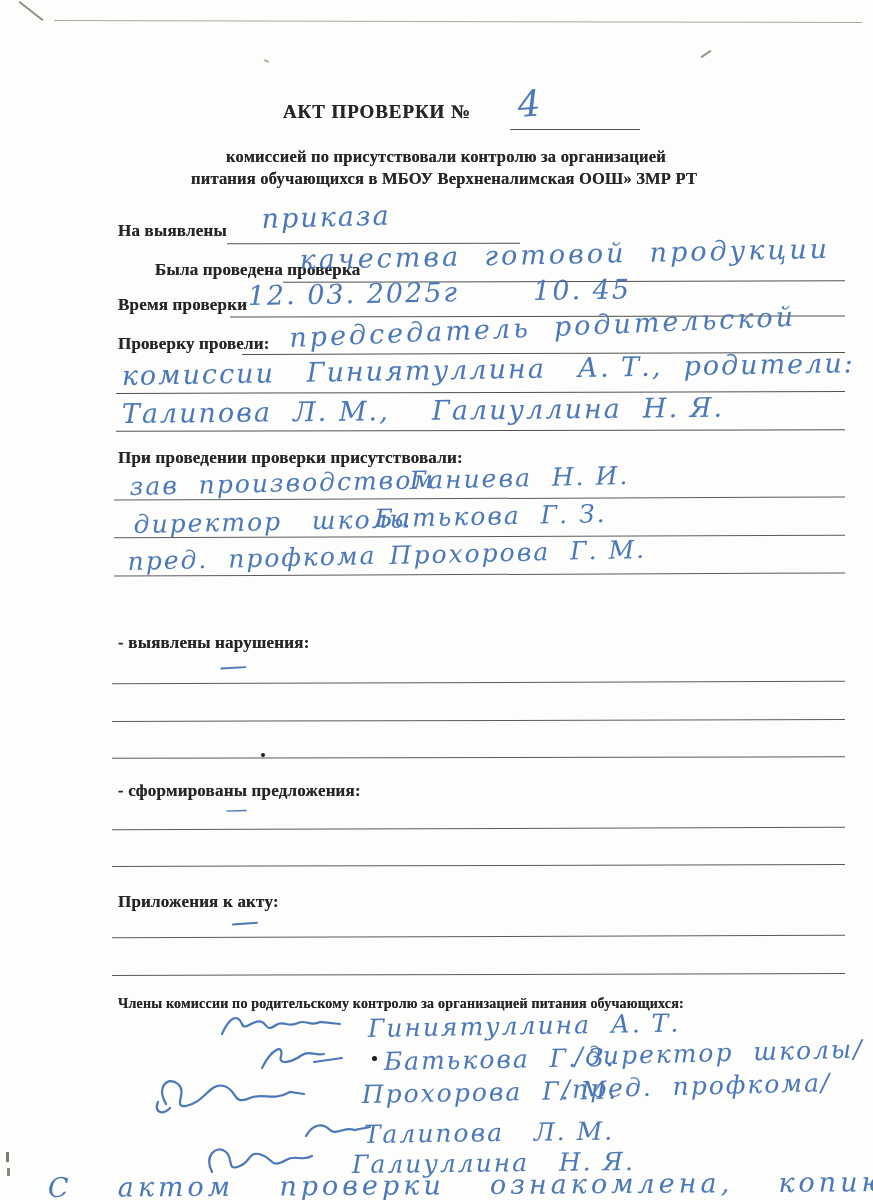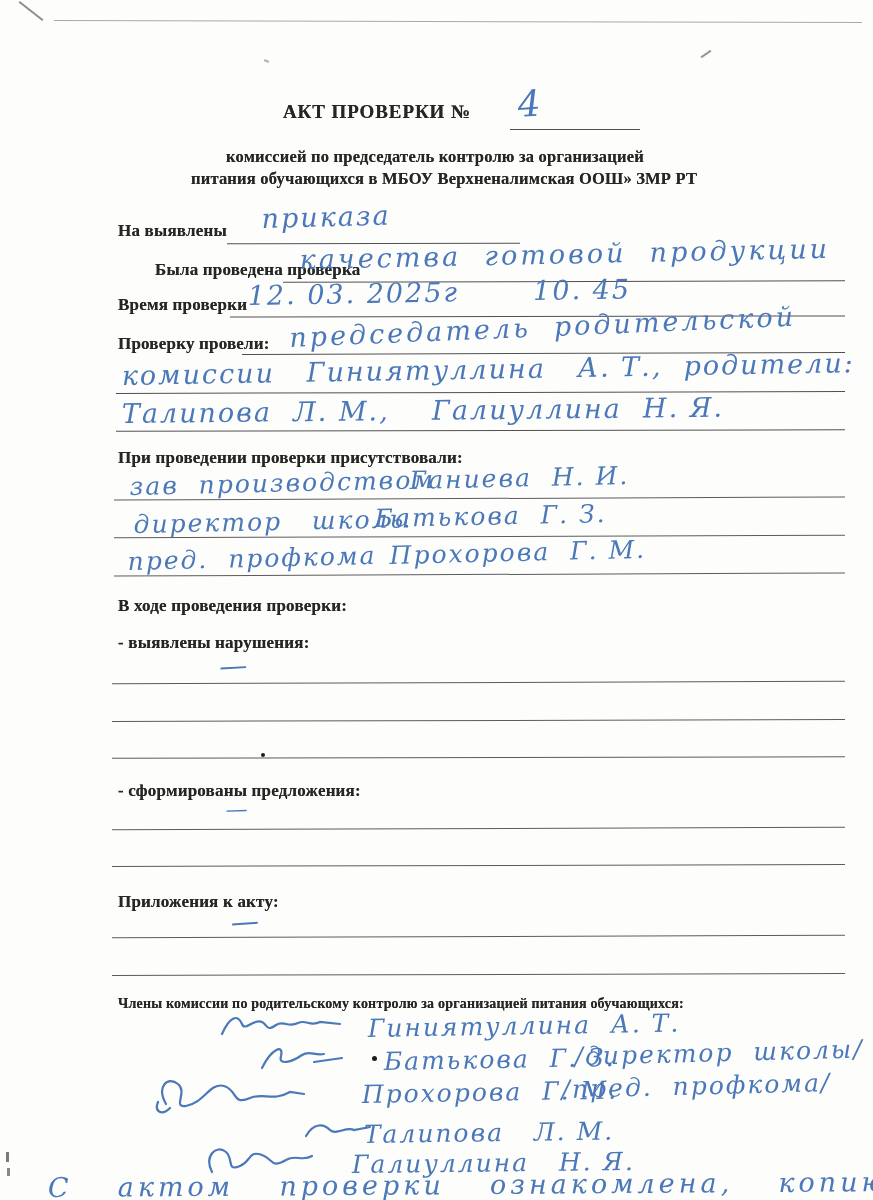--- a/index.html
+++ b/index.html
@@ -40,21 +40,21 @@
   <div class="artifact" style="left:16px;top:10px;width:30px;border-top:2.5px solid #908e8a;transform:rotate(38deg);"></div>
   <div class="artifact" style="left:264px;top:60px;width:5px;border-top:2px solid #b3b1ac;transform:rotate(24deg);"></div>
   <div class="artifact" style="left:700px;top:53px;width:12px;border-top:2px solid #9a9894;transform:rotate(-35deg);"></div>
   <div class="artifact" style="left:6px;top:1152px;width:3px;height:10px;background:#7d7b78;"></div>
   <div class="artifact" style="left:7px;top:1168px;width:3px;height:8px;background:#8a8884;"></div>
 
   <span class="print title-label" style="left:283px;top:101px;">АКТ ПРОВЕРКИ №</span>
   <span class="hw hw-num" style="left:519px;top:84px;transform:rotate(-4deg);">4</span>
   <div class="rule" style="left:510px;top:129px;width:130px;"></div>
 
-  <span class="print subtitle" style="left:226px;top:147px;">комиссией по председатель контролю за организацией</span>
+  <span class="print subtitle" style="left:226px;top:147px;">комиссией по присутствовали контролю за организацией</span>
   <span class="print subtitle" style="left:191px;top:169px;">питания обучающихся в МБОУ Верхненалимская ООШ» ЗМР РТ</span>
 
   <span class="print" style="left:118px;top:221px;">На выявлены</span>
   <span class="hw hw-lg" style="left:262px;top:203px;transform:rotate(-1.5deg);">приказа</span>
   <div class="rule" style="left:227px;top:243px;width:293px;transform:rotate(-.1deg);"></div>
 
   <span class="print" style="left:118px;top:260px;margin-left:37px;">Была проведена проверка</span>
   <span class="hw hw-lg" style="left:300px;top:244px;transform:rotate(-1.2deg);letter-spacing:3px;">качества  готовой  продукции</span>
   <div class="rule" style="left:283px;top:281px;width:562px;transform:rotate(-.15deg);"></div>
 
@@ -77,21 +77,20 @@
   <div class="rule thin" style="left:114px;top:498px;width:731px;transform:rotate(-.25deg);"></div>
 
   <span class="hw" style="left:134px;top:510px;transform:rotate(-1.2deg);">директор   школы</span>
   <span class="hw" style="left:375px;top:504px;transform:rotate(-1.2deg);">Батькова  Г. З.</span>
   <div class="rule thin" style="left:114px;top:536px;width:731px;transform:rotate(-.2deg);"></div>
 
   <span class="hw" style="left:128px;top:547px;transform:rotate(-1.4deg);">пред.  профкома</span>
   <span class="hw" style="left:390px;top:541px;transform:rotate(-1.4deg);">Прохорова  Г. М.</span>
   <div class="rule thin" style="left:114px;top:574px;width:731px;transform:rotate(-.25deg);"></div>
 
-  <span class="print" style="left:118px;top:596px;">В ходе проведения проверки:</span>
 
   <span class="print" style="left:118px;top:633px;">- выявлены нарушения:</span>
   <span class="hw dash-mark" style="left:220px;top:650px;transform:rotate(-3deg);">—</span>
   <div class="rule thin" style="left:112px;top:682px;width:733px;transform:rotate(-.2deg);"></div>
   <div class="rule thin" style="left:112px;top:720px;width:733px;transform:rotate(-.15deg);"></div>
   <div class="rule thin" style="left:112px;top:757px;width:733px;transform:rotate(-.1deg);"></div>
   <div class="dot" style="left:261px;top:753px;width:4px;height:4px;"></div>
 
   <span class="print" style="left:118px;top:781px;">- сформированы предложения:</span>
   <span class="hw dash-mark" style="left:226px;top:797px;transform:rotate(-2deg);font-size:22px;">—</span>

